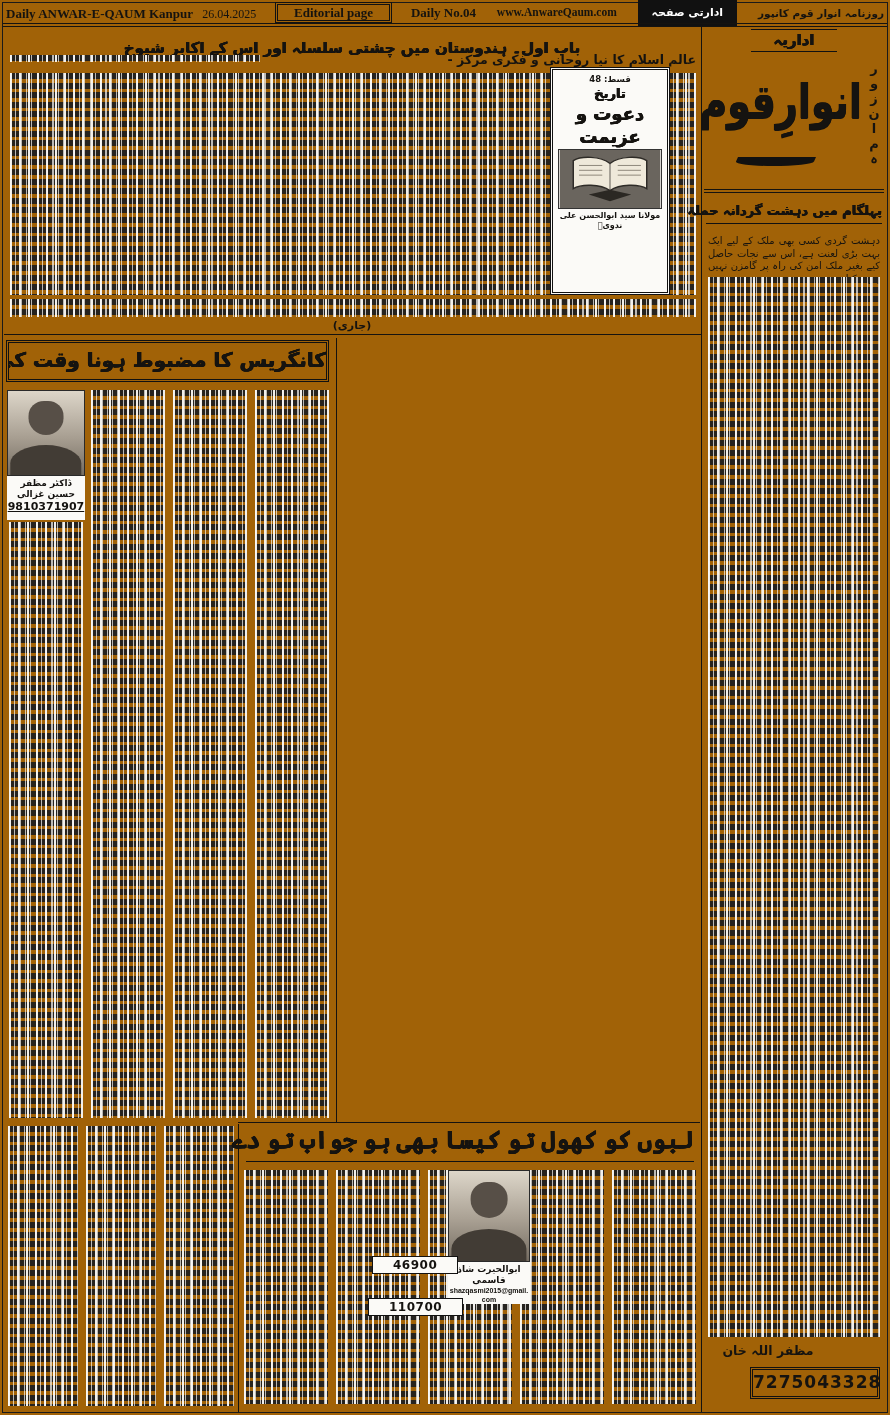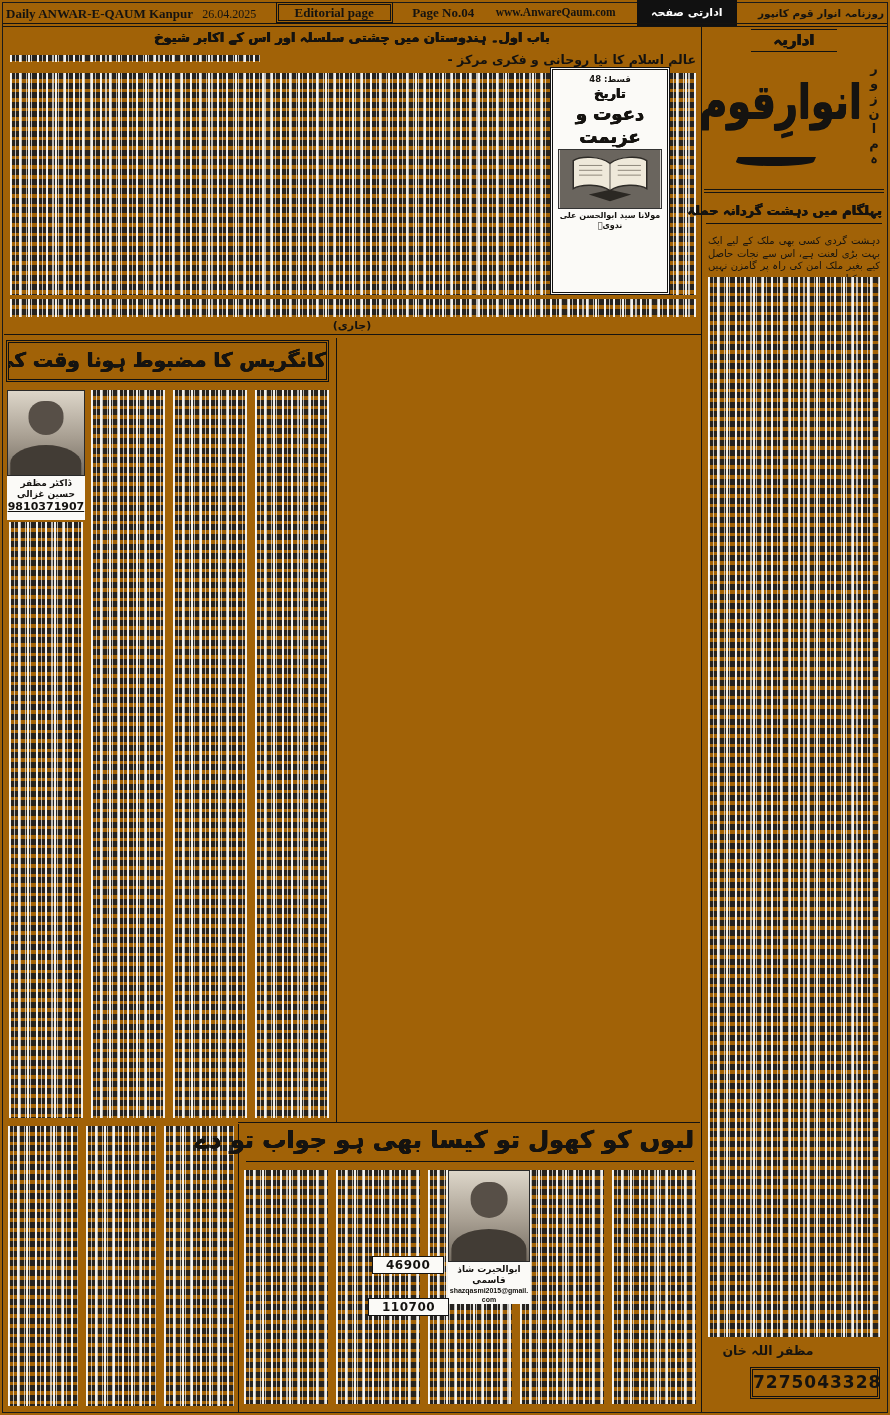--- a/index.html
+++ b/index.html
@@ -27,21 +27,21 @@
   .heavy{text-shadow:.4px 0 currentColor,-.4px 0 currentColor,0 .4px currentColor;}
   .headline{position:absolute;font-weight:bold;direction:rtl;text-align:center;white-space:nowrap;}
   .photo{position:relative;border:1px solid #2a2a2a;background:linear-gradient(180deg,#ddd6c9 0%,#a89f92 55%,#756d62 100%);overflow:hidden;}
   .photo::before{content:"";position:absolute;top:12%;left:50%;transform:translateX(-50%);width:46%;height:40%;background:#574f47;border-radius:46% 46% 52% 52%;}
   .photo::after{content:"";position:absolute;bottom:-8%;left:50%;transform:translateX(-50%);width:94%;height:44%;background:#423c35;border-radius:50% 50% 0 0;}
   .pblock{position:absolute;background:#fbfaf7;}
   .pcap{font:bold 9px/11px "DejaVu Sans",sans-serif;text-align:center;direction:rtl;padding-top:2px;}
   .pphone{font:bold 11px/14px "DejaVu Sans",sans-serif;text-align:center;text-decoration:underline;}
   .pemail{font:bold 7px/9px "Liberation Sans",sans-serif;text-align:center;word-break:break-all;}
   .chip{position:absolute;background:#fbfaf7;font:bold 10px/12px "DejaVu Sans",sans-serif;padding:0 3px;direction:rtl;}
-  .figbox{position:absolute;background:#fbfaf7;border:1.5px solid #111;font:bold 12px/14px "DejaVu Sans",sans-serif;padding:1px 13px;letter-spacing:.5px;}
+  .figbox{position:absolute;background:#fbfaf7;border:1.5px solid #111;font:bold 12px/14px "DejaVu Sans",sans-serif;padding:1px 20px;letter-spacing:.5px;}
   .inset{position:absolute;background:#fbfaf7;border:3px double #111;display:flex;flex-direction:column;align-items:center;padding:4px 3px;gap:2px;}
   .inset .ep{font:bold 8.5px/10px "DejaVu Sans",sans-serif;direction:rtl;}
   .inset .t1{font:bold 13px/15px "DejaVu Sans",sans-serif;direction:rtl;}
   .inset .t2,.inset .t3{font:bold 18px/21px "DejaVu Sans",sans-serif;direction:rtl;}
   .inset .auth{font:bold 8px/10px "DejaVu Sans",sans-serif;direction:rtl;text-align:center;}
   .quran{width:104px;height:60px;border:1px solid #333;}
   .lead-txt{position:absolute;font-weight:bold;direction:rtl;text-align:right;}
   .body-lead{position:absolute;direction:rtl;text-align:justify;font:10px/12.5px "DejaVu Sans",sans-serif;}
   .capbox{border:1px solid #111;font:bold 9.5px/14px "DejaVu Sans",sans-serif;text-align:center;direction:rtl;margin-top:2px;}
 </style>
@@ -50,29 +50,29 @@
 
 <div class="page">
   <div class="frame"></div>
 
   <div class="topbar">
     <span class="tb-left">
       <b>Daily ANWAR-E-QAUM Kanpur</b>
       <span>26.04.2025</span>
     </span>
     <span class="tb-box">Editorial page</span>
-    <span class="tb-page">Page No.04</span>
+    <span class="tb-page">Daily No.04</span>
     <span class="tb-web">www.AnwareQaum.com</span>
     <span class="tb-black rtl">ادارتی صفحہ</span>
     <span class="tb-urdu rtl">روزنامہ انوار قوم کانپور</span>
   </div>
   <div class="abs dbl" style="left:3px;top:23px;width:884px;"></div>
 
   <div class="abs" style="left:4px;top:27px;width:696px;height:307px;">
-    <div class="headline heavy" style="left:0;right:0;top:3px;font-size:13px;">باب اول۔ ہندوستان میں چشتی سلسلہ اور اس کے اکابر شیوخ</div>
+    <div class="headline heavy" style="left:0;right:0;top:12px;font-size:15px;">باب اول۔ ہندوستان میں چشتی سلسلہ اور اس کے اکابر شیوخ</div>
     <div class="lead-txt" style="right:4px;top:25px;width:430px;font-size:12.5px;">عالم اسلام کا نیا روحانی و فکری مرکز -</div>
     <div class="tx" style="left:6px;top:28px;width:250px;height:7px;"></div>
     <div class="tx" style="left:6px;top:46px;width:686px;height:222px;"></div>
     <div class="tx" style="left:6px;top:272px;width:686px;height:18px;"></div>
     <div class="abs ctr" style="left:0;right:0;top:292px;font:bold 11px/13px 'DejaVu Sans',sans-serif;direction:rtl;">(جاری)</div>
 
     <div class="inset" style="left:546px;top:40px;width:120px;height:228px;">
       <span class="ep">قسط: 48</span>
       <span class="t1 heavy">تاریخ</span>
       <span class="t2 heavy">دعوت و</span>
@@ -111,21 +111,21 @@
     <div class="tx" style="left:160px;top:788px;width:70px;height:280px;"></div>
   </div>
 
   <div class="vline" style="left:336px;top:338px;height:784px;"></div>
 
 
   <div class="hline" style="left:238px;top:1122px;width:462px;"></div>
   <div class="vline" style="left:238px;top:1124px;height:288px;"></div>
 
   <div class="abs" style="left:240px;top:1124px;width:460px;height:288px;">
-    <div class="headline heavy" style="left:6px;right:6px;top:2px;font-size:24px;border-bottom:1px solid #111;padding-bottom:7px;">لبوں کو کھول تو کیسا بھی ہو جواب تو دے</div>
+    <div class="headline heavy" style="left:6px;right:6px;top:2px;font-size:24px;border-bottom:1px solid #111;padding-bottom:7px;font-family:Liberation Serif, serif;">لبوں کو کھول تو کیسا بھی ہو جواب تو دے</div>
 
     <div class="tx" style="left:4px;top:46px;width:84px;height:234px;"></div>
     <div class="tx" style="left:96px;top:46px;width:84px;height:234px;"></div>
     <div class="tx" style="left:188px;top:46px;width:84px;height:234px;"></div>
     <div class="tx" style="left:280px;top:46px;width:84px;height:234px;"></div>
     <div class="tx" style="left:372px;top:46px;width:84px;height:234px;"></div>
 
     <div class="pblock" style="left:208px;top:46px;width:82px;height:134px;">
       <div class="photo" style="width:100%;height:92px;"></div>
       <div class="pcap">ابوالحیرت شاذ قاسمی</div>

